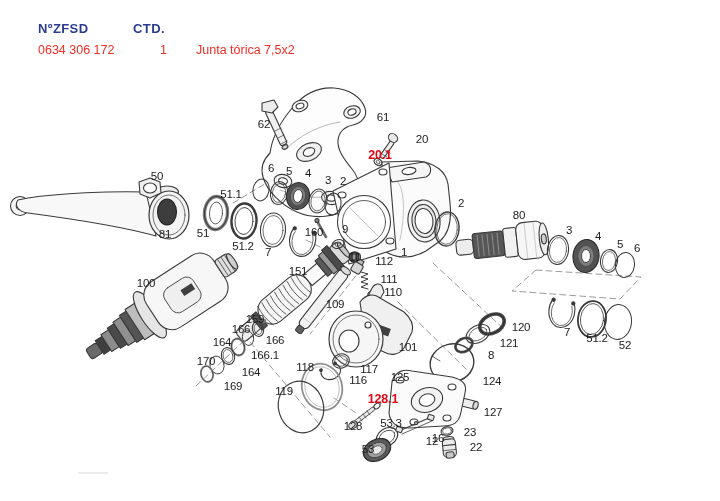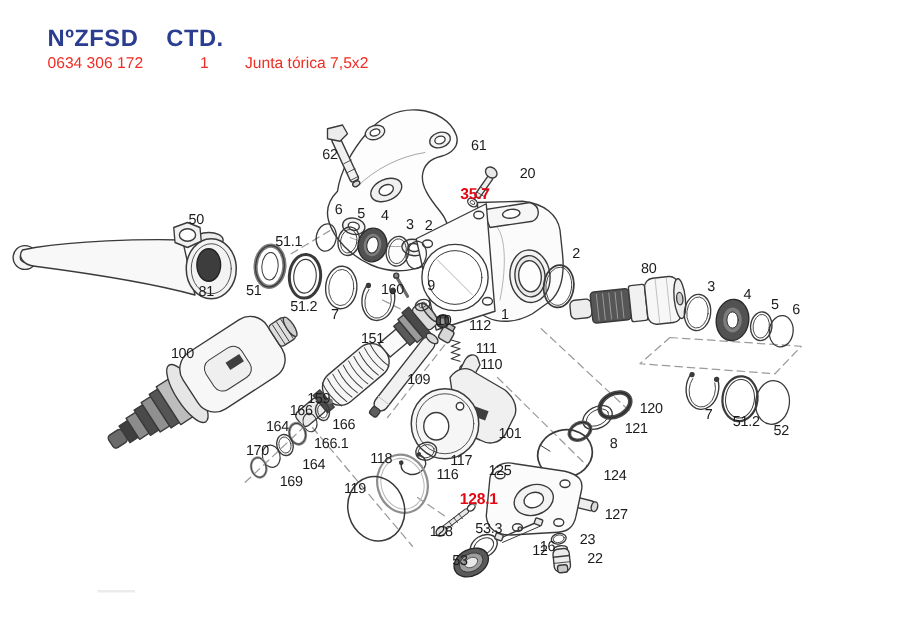--- a/index.html
+++ b/index.html
@@ -1,18 +1,18 @@
 <!DOCTYPE html>
 <html style="--header-blue: #2b3d91; --value-red: #ee2e24; --highlight-red: #e30613;"><head>
 <meta charset="utf-8">
 <style>
   html,body{margin:0;padding:0;background:#fff;}
   .stage{position:relative;width:720px;height:501px;background:#fff;overflow:hidden;
          font-family:"Liberation Sans",sans-serif;}
-  .hcol{position:absolute;font-weight:bold;font-size:19px;letter-spacing:.4px;color:var(--header-blue,#2b3d91);white-space:nowrap;}
+  .hcol{position:absolute;font-weight:bold;font-size:13px;letter-spacing:.4px;color:var(--header-blue,#2b3d91);white-space:nowrap;}
   .vcol{position:absolute;font-size:12.5px;color:var(--value-red,#ee2e24);white-space:nowrap;}
   .c1{left:38px;} .c2{left:133px;} .c3{left:196px;}
   .hrow{top:21px;} .vrow{top:43px;}
   .v2{left:160px;}
   .diagram{position:absolute;left:0;top:0;width:720px;height:501px;}
   .label-layer{position:absolute;left:12px;top:0;width:720px;height:480px;pointer-events:none;border-radius:11px;}
   .part-label{position:absolute;transform:translate(-50%,-50%);font-size:11.5px;color:#1c1c1c;
               white-space:nowrap;letter-spacing:-.2px;}
   .part-label.highlight{color:var(--highlight-red,#e30613);font-weight:bold;font-size:12.5px;}
   .watermark-line{position:absolute;left:78px;top:472px;width:30px;height:2px;background:#ececec;}
@@ -381,21 +381,21 @@
         <ellipse cx="333" cy="204" rx="8" ry="11" transform="rotate(10 333 204)" stroke-width="1"></ellipse>
       </g>
 
     </g>
   </svg>
 
   <div class="label-layer">
       <span class="part-label" style="left: 252px; top: 124px;">62</span>
       <span class="part-label" style="left: 371px; top: 117px;">61</span>
       <span class="part-label" style="left: 410px; top: 139px;">20</span>
-      <span class="part-label highlight" style="left: 368px; top: 155px;">35.7</span>
+      <span class="part-label highlight" style="left: 368px; top: 155px;">20.1</span>
       <span class="part-label" style="left: 145px; top: 176px;">50</span>
       <span class="part-label" style="left: 259px; top: 168px;">6</span>
       <span class="part-label" style="left: 277px; top: 171px;">5</span>
       <span class="part-label" style="left: 296px; top: 173px;">4</span>
       <span class="part-label" style="left: 316px; top: 180px;">3</span>
       <span class="part-label" style="left: 331px; top: 181px;">2</span>
       <span class="part-label" style="left: 219px; top: 194px;">51.1</span>
       <span class="part-label" style="left: 153px; top: 234px;">81</span>
       <span class="part-label" style="left: 191px; top: 233px;">51</span>
       <span class="part-label" style="left: 231px; top: 246px;">51.2</span>

